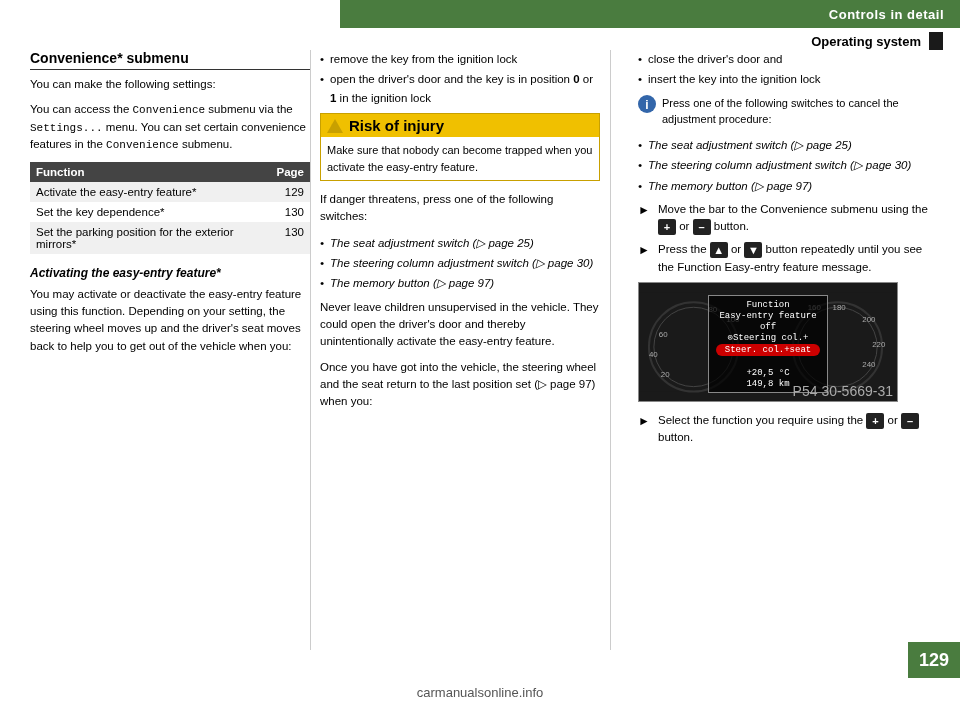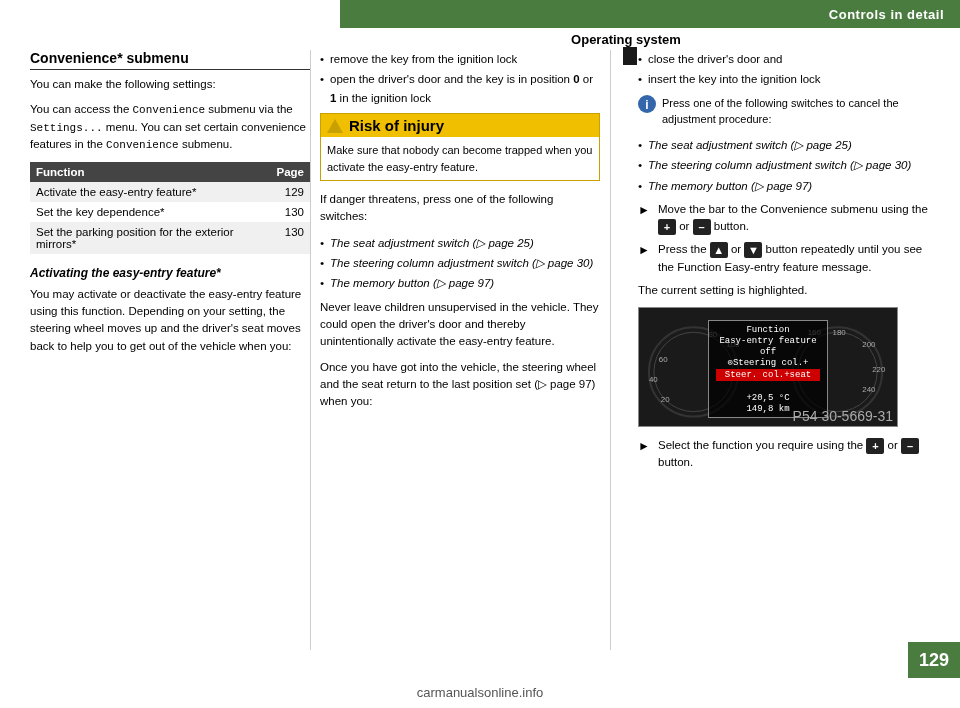--- a/index.html
+++ b/index.html
@@ -28,29 +28,28 @@
     .header-title {
       color: #fff;
       font-weight: bold;
       font-size: 13px;
       letter-spacing: 0.5px;
       margin-left: 45px;
     }
     .subheader-bar {
       position: absolute;
       top: 28px;
-      right: 16px;
+      right: 1px;
       width: 620px;
       display: flex;
       align-items: center;
       justify-content: flex-end;
       padding-right: 16px;
       padding-top: 4px;
       padding-bottom: 4px;
-      flex-direction: column;
     }
     .subheader-title {
       font-weight: bold;
       font-size: 13px;
     }
     .black-box {
       display: inline-block;
       background: #1a1a1a;
       width: 14px;
       height: 18px;
@@ -295,20 +294,21 @@
       font-size: 9px;
       text-align: center;
       width: 120px;
     }
     .overlay-box .hl {
       background: #cc0000;
       color: #fff;
       display: block;
       margin: 1px -1px;
       padding: 1px 2px;
+      border-radius: 6px;
     }
     .overlay-box .mono-s {
       font-family: 'Courier New', monospace;
       font-size: 9px;
     }
     .col-divider {
       position: absolute;
       top: 50px;
       left: 310px;
       width: 1px;
@@ -416,21 +416,20 @@
   <div class="arrow-item">
     <span class="arrow-symbol">►</span>
     <span>Move the bar to the <span class="mono">Convenience</span> submenu using the <span class="btn-inline">+</span> or <span class="btn-inline">–</span> button.</span>
   </div>
 
   <div class="arrow-item">
     <span class="arrow-symbol">►</span>
     <span>Press the <span class="btn-inline">▲</span> or <span class="btn-inline">▼</span> button repeatedly until you see the <span class="mono">Function Easy-entry feature</span> message.</span>
   </div>
 
-  <p class="body-text">The current setting is highlighted.</p>
 
   <div class="dashboard-img">
     
     <svg class="speed-svg" viewBox="0 0 260 100">
 
       <rect width="260" height="100" fill="#1a1a1a"></rect>
 
       <circle cx="55" cy="55" r="45" fill="none" stroke="#333" stroke-width="2"></circle>
       <circle cx="55" cy="55" r="40" fill="none" stroke="#444" stroke-width="1"></circle>
 

